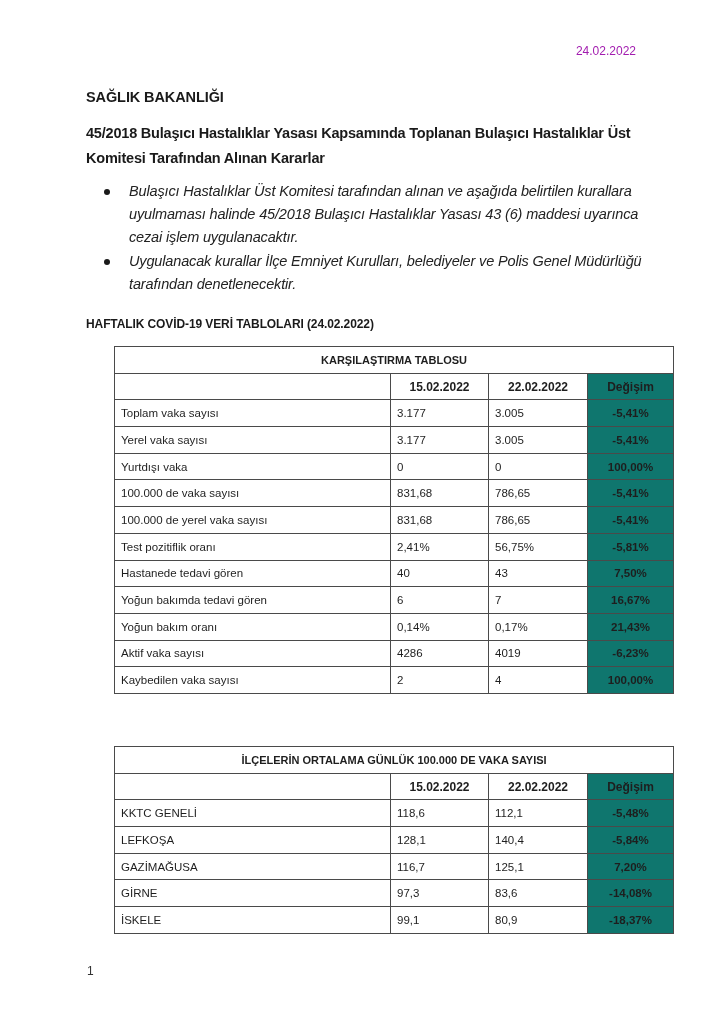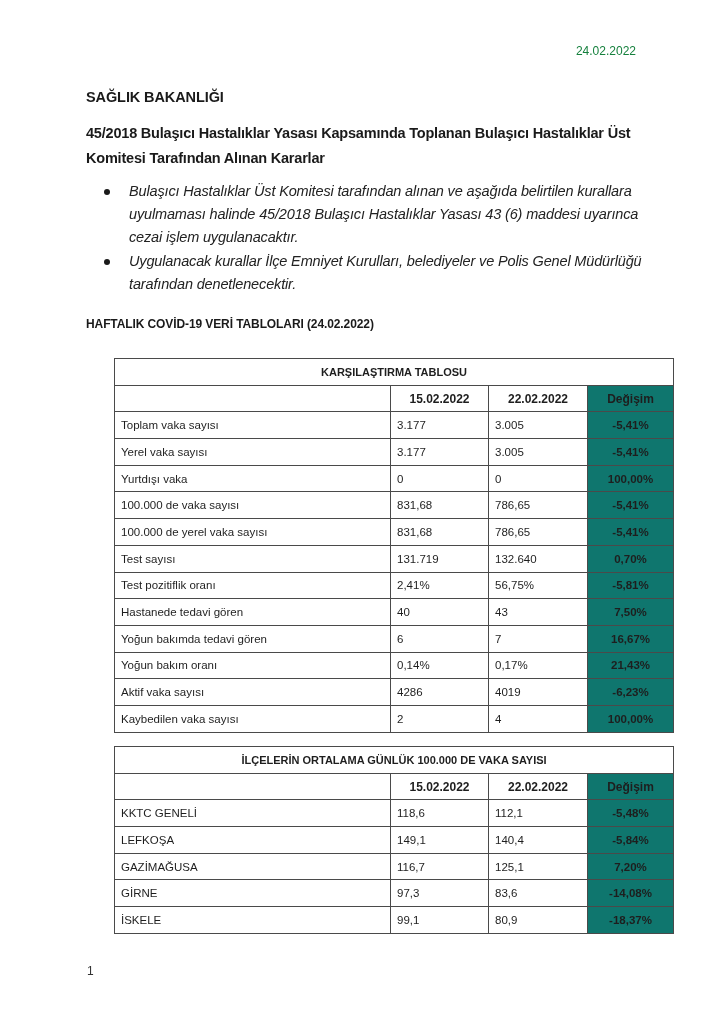--- a/index.html
+++ b/index.html
@@ -13,21 +13,21 @@
       position: relative;
       overflow: hidden;
       font-family: "Liberation Sans", "DejaVu Sans", sans-serif;
       color: #1a1a1a;
     }
     .date {
       position: absolute;
       top: 44px;
       right: 88px;
       font-size: 12px;
-      color: #15803d;
+      color: #a21caf;
     }
     .ministry {
       position: absolute;
       left: 86px;
       top: 89px;
       font-size: 14.5px;
       font-weight: bold;
       letter-spacing: -0.1px;
     }
     .title {
@@ -103,21 +103,21 @@
       font-size: 12px;
     }
     table.data td.chg {
       background: #0f766e;
       text-align: center;
       font-weight: bold;
     }
     table.data td.label {
       text-align: left;
     }
-    #t1 { top: 358px; }
+    #t1 { top: 346px; }
     #t2 { top: 746px; }
     .page-num {
       position: absolute;
       left: 87px;
       top: 964px;
       font-size: 12px;
       color: #333;
     }
   </style>
 </head>
@@ -183,26 +183,20 @@
     <td class="num">786,65</td>
     <td class="chg">-5,41%</td>
   </tr>
   <tr>
     <td class="label">100.000 de yerel vaka sayısı</td>
     <td class="num">831,68</td>
     <td class="num">786,65</td>
     <td class="chg">-5,41%</td>
   </tr>
   <tr>
-    <td class="label">Test sayısı</td>
-    <td class="num">131.719</td>
-    <td class="num">132.640</td>
-    <td class="chg">0,70%</td>
-  </tr>
-  <tr>
     <td class="label">Test pozitiflik oranı</td>
     <td class="num">2,41%</td>
     <td class="num">56,75%</td>
     <td class="chg">-5,81%</td>
   </tr>
   <tr>
     <td class="label">Hastanede tedavi gören</td>
     <td class="num">40</td>
     <td class="num">43</td>
     <td class="chg">7,50%</td>
@@ -252,21 +246,21 @@
     <td class="hdr chg">Değişim</td>
   </tr>
   <tr>
     <td class="label">KKTC GENELİ</td>
     <td class="num">118,6</td>
     <td class="num">112,1</td>
     <td class="chg">-5,48%</td>
   </tr>
   <tr>
     <td class="label">LEFKOŞA</td>
-    <td class="num">149,1</td>
+    <td class="num">128,1</td>
     <td class="num">140,4</td>
     <td class="chg">-5,84%</td>
   </tr>
   <tr>
     <td class="label">GAZİMAĞUSA</td>
     <td class="num">116,7</td>
     <td class="num">125,1</td>
     <td class="chg">7,20%</td>
   </tr>
   <tr>

